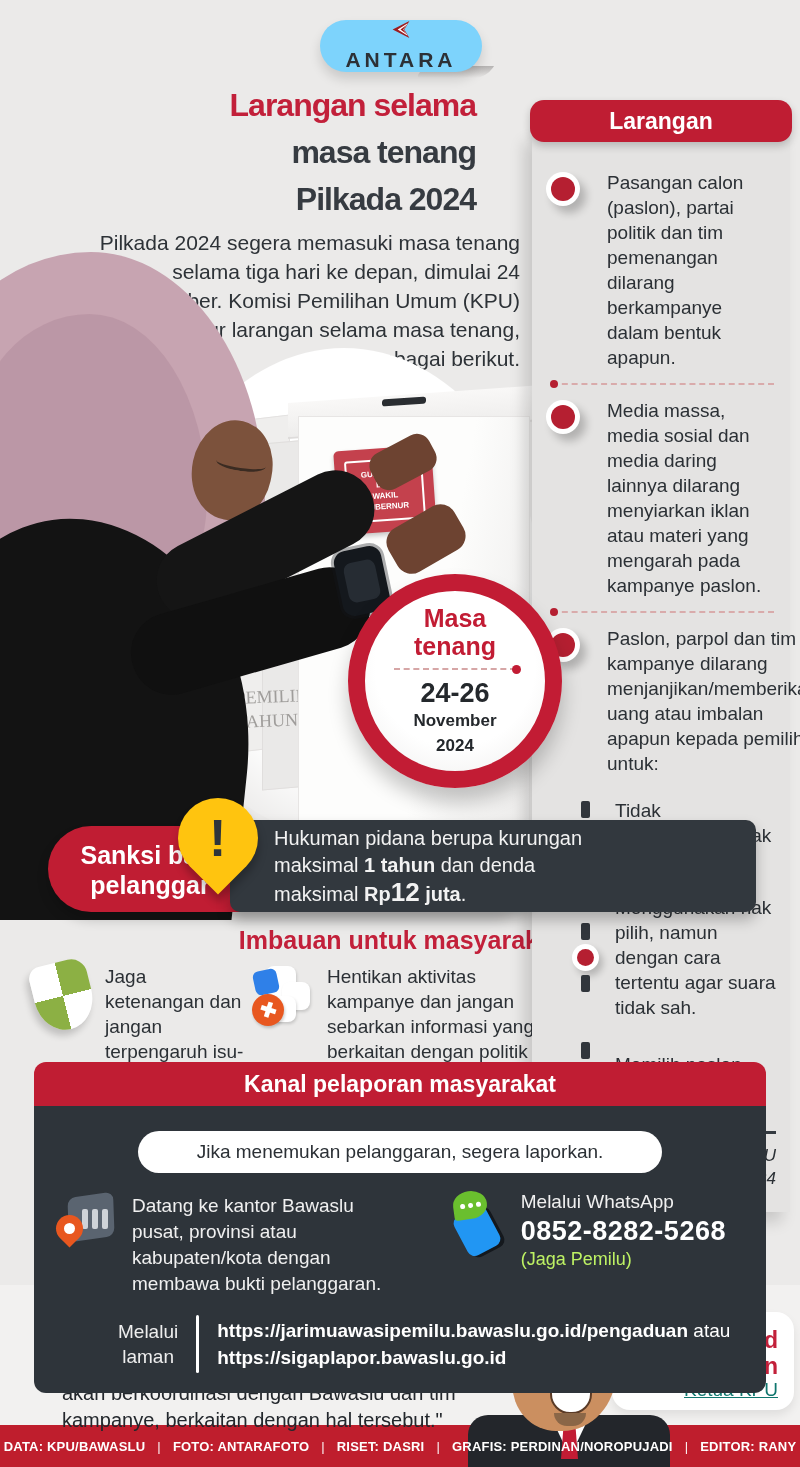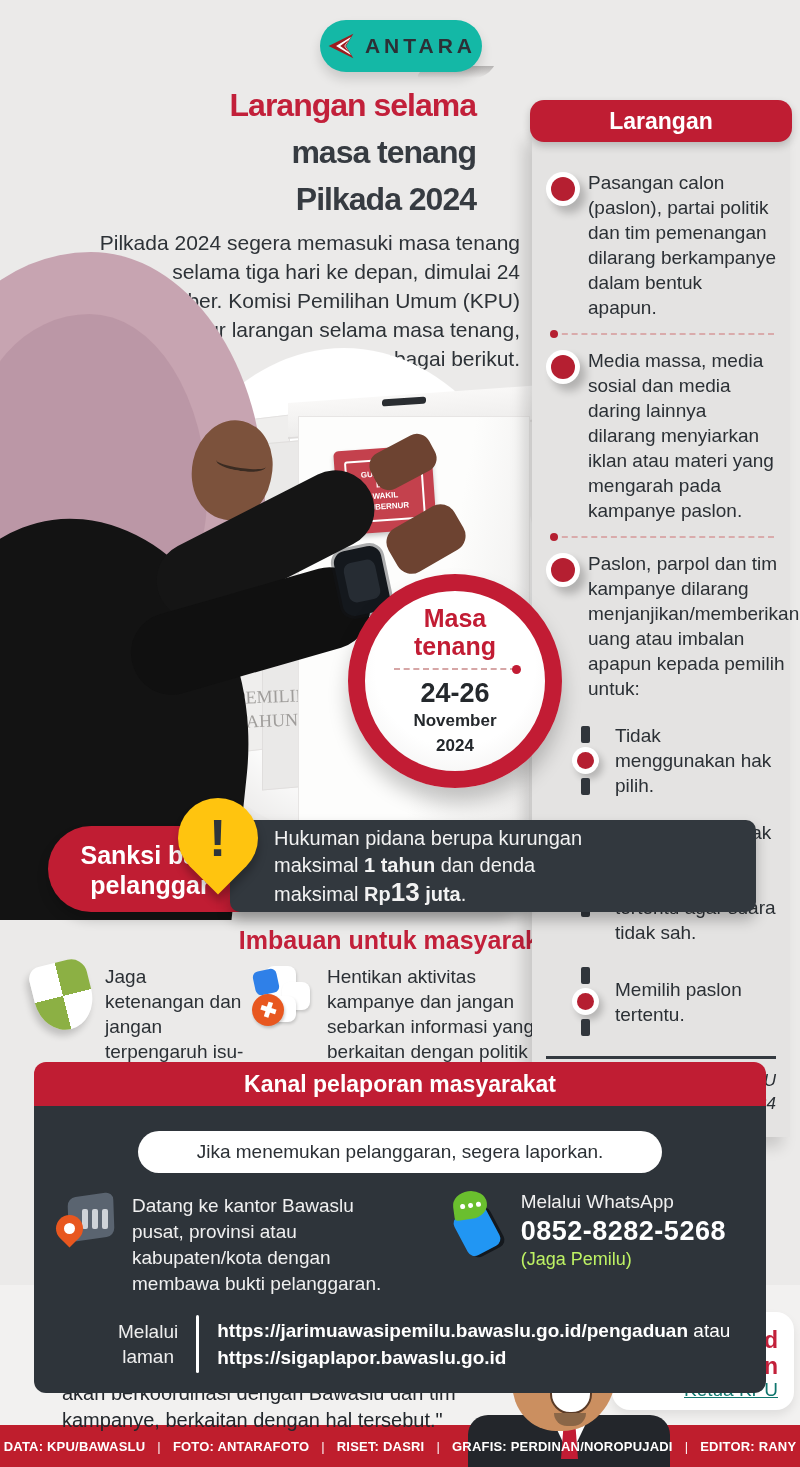--- a/index.html
+++ b/index.html
@@ -1,20 +1,20 @@
 <!DOCTYPE html>
 <html><head>
 <meta charset="utf-8">
 <style>
   html,body{margin:0;padding:0;background:#dcdcdc;}
   .page{position:relative;width:800px;height:1467px;margin:0 auto;background:#ebeae9;overflow:hidden;
         font-family:"Liberation Sans",sans-serif;}
   
-  .logo-pill{position:absolute;left:320px;top:20px;width:162px;height:52px;background:#14b8a6;border-radius:26px;
-    display:flex;align-items:center;justify-content:center;gap:9px;box-shadow:0 7px 12px rgba(0,0,0,.14);z-index:6;}
+  .logo-pill{position:absolute;left:320px;top:20px;width:162px;height:52px;background:#7dd3fc;border-radius:26px;
+    display:flex;align-items:center;justify-content:center;gap:9px;box-shadow:0 7px 12px rgba(0,0,0,.14);z-index:6;flex-direction:column;}
   .logo-fold{position:absolute;left:420px;top:66px;width:70px;height:12px;border-radius:0 0 10px 4px;
     background:linear-gradient(#b5b3b2,rgba(235,234,233,0));transform:skewX(-34deg);z-index:5;}
   .logo-text{font-size:21px;font-weight:700;letter-spacing:4px;color:#2c3036;}
   
   .title{position:absolute;left:40px;top:82px;width:436px;text-align:right;font-weight:800;
     font-size:32px;line-height:47px;letter-spacing:-1px;}
   .t-red{color:#c2203a;} .t-dark{color:#363b41;}
   .intro{position:absolute;left:80px;top:228px;width:440px;text-align:right;font-size:21px;line-height:29px;color:#2d3237;margin:0;}
   
   .photo{position:absolute;left:0;top:248px;width:532px;height:672px;overflow:hidden;}
@@ -59,21 +59,21 @@
   .mb-title{color:#c21c34;font-weight:800;font-size:25px;line-height:28px;}
   .mb-sep{width:122px;border-top:2px dashed #d6a6a6;margin:8px 0 9px;position:relative;}
   .mb-sep::after{content:"";position:absolute;right:-5px;top:-5px;width:9px;height:9px;background:#c21c34;border-radius:50%;}
   .mb-date1{font-size:27px;font-weight:800;color:#24282c;line-height:29px;}
   .mb-date2{font-size:17px;font-weight:800;color:#24282c;line-height:25px;}
   
   .sidebar{position:absolute;left:530px;top:92px;width:262px;z-index:5;}
   .sb-header{height:42px;background:#bf1d33;border-radius:14px;color:#fff;font-weight:800;font-size:23px;
     display:flex;align-items:center;justify-content:center;position:relative;z-index:2;box-shadow:0 4px 8px rgba(0,0,0,.2);margin-top:8px;}
   .sb-body{background:#e4e3e2;margin:-10px 2px 0;padding:38px 14px 22px;box-shadow:-8px 10px 14px rgba(0,0,0,.15);}
-  .p-item{display:flex;gap:8px;align-items:flex-start;}
+  .p-item{display:flex;gap:27px;align-items:flex-start;}
   .p-item p,.p-sub p{margin:0;font-size:19px;line-height:25px;color:#2b3035;}
   .dot-big{flex:0 0 34px;width:34px;height:34px;background:#fff;border-radius:50%;display:flex;align-items:center;
     justify-content:center;box-shadow:6px 7px 9px rgba(0,0,0,.22);margin-top:2px;}
   .dot-big span{width:24px;height:24px;background:#b51f31;border-radius:50%;}
   .p-sep{border-top:2px dashed #d9abab;margin:13px 2px 13px 6px;position:relative;}
   .p-sep::before{content:"";position:absolute;left:-2px;top:-5px;width:8px;height:8px;background:#b51f31;border-radius:50%;}
   .p-sub{display:flex;gap:16px;margin:22px 0 0 26px;align-items:center;}
   .toggle{flex:0 0 27px;display:flex;flex-direction:column;align-items:center;gap:4px;}
   .tbar{width:9px;height:17px;background:#31363c;border-radius:2px;}
   .tdot{width:27px;height:27px;background:#fff;border-radius:50%;display:flex;align-items:center;justify-content:center;
@@ -301,21 +301,21 @@
     </div>
   </div>
 
   <div class="sanksi-red">
     <div class="sanksi-label">
       <div>Sanksi bagi</div>
       <div>pelanggar</div>
     </div>
   </div>
   <div class="sanksi-dark">
-    <p><span>Hukuman pidana berupa kurungan maksimal </span><b>1 tahun</b><span> dan denda maksimal </span><b>Rp</b><b class="big-num">13</b><b> juta</b><span>.</span></p>
+    <p><span>Hukuman pidana berupa kurungan maksimal </span><b>1 tahun</b><span> dan denda maksimal </span><b>Rp</b><b class="big-num">12</b><b> juta</b><span>.</span></p>
   </div>
   <div class="warn">
     <span>!</span>
   </div>
 
   <div class="appeal-head">Imbauan untuk masyarakat</div>
   <div class="appeal-item ai-1">
     <div class="ic-shield"></div>
     <p>Jaga ketenangan dan jangan terpengaruh isu-isu politik.</p>
   </div>

